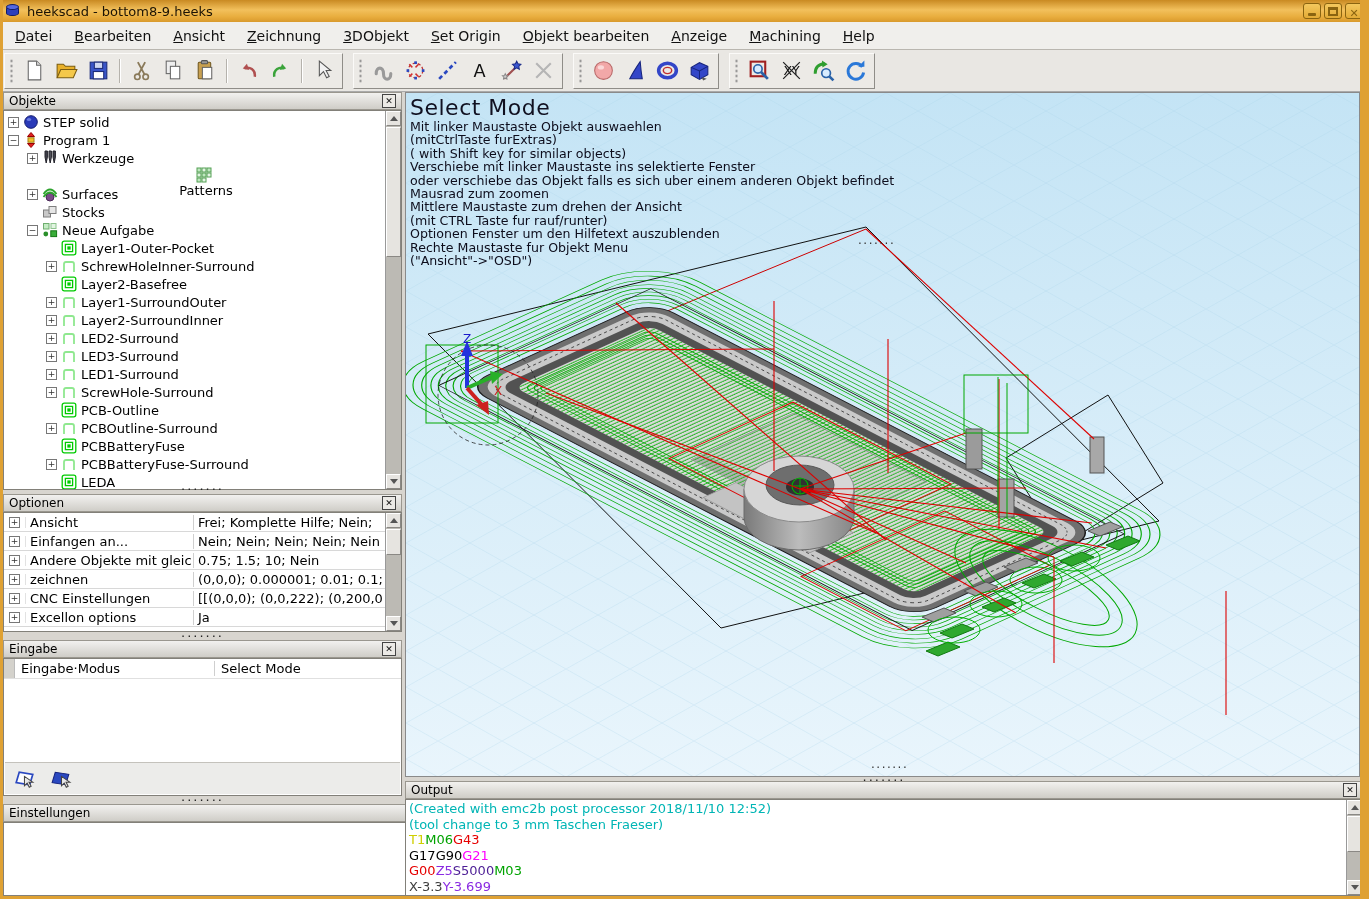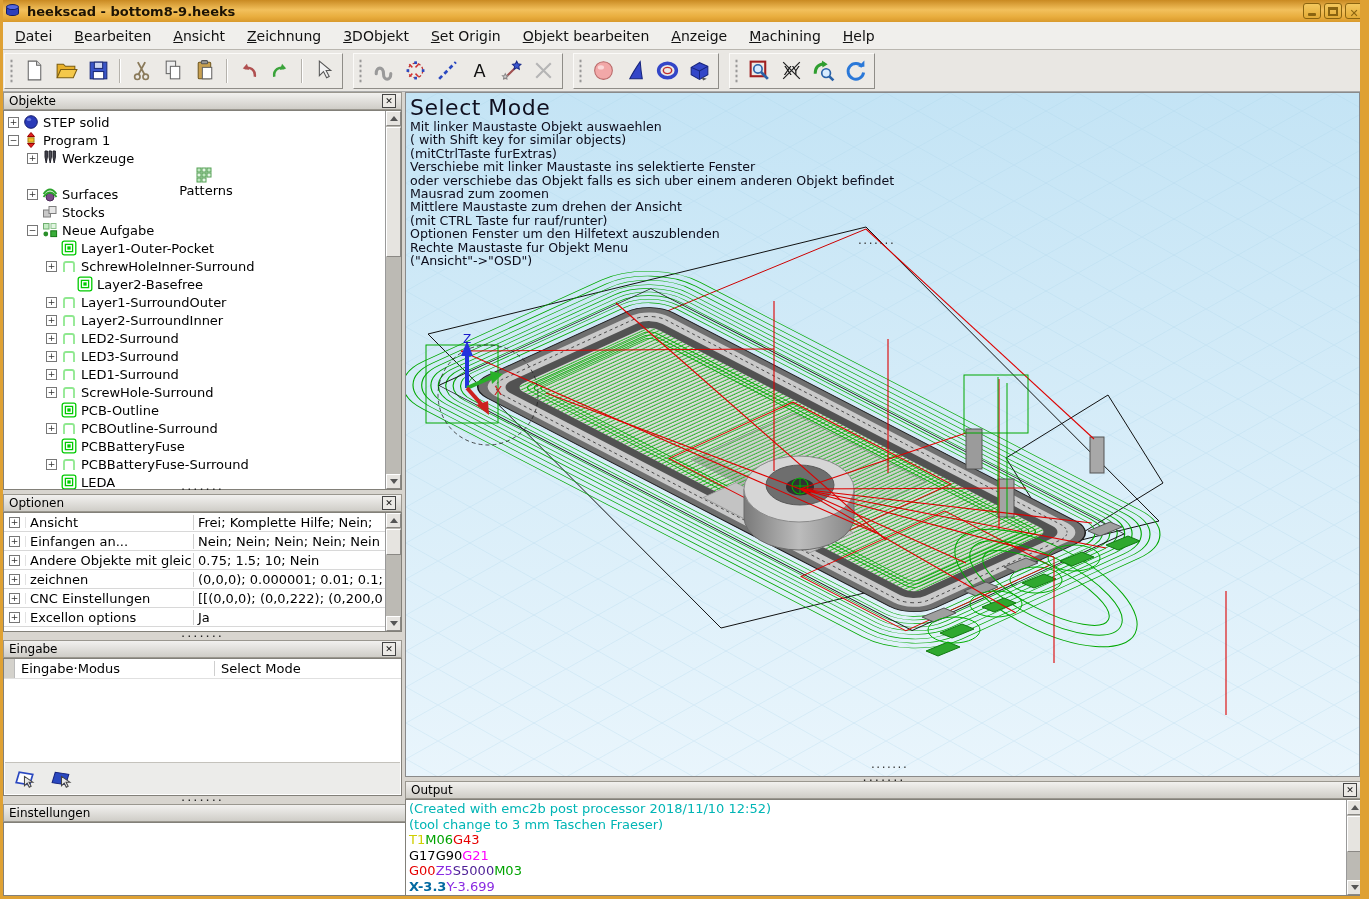--- a/index.html
+++ b/index.html
@@ -7,21 +7,21 @@
   #app{position:relative;width:1369px;height:899px;background:#d8d5cf;overflow:hidden;
        font-family:"DejaVu Sans",sans-serif;border-left:3px solid #dfa133;border-right:9px solid #dfa133;
        border-bottom:3px solid #dfa133;}
   
   .titlebar{position:absolute;left:-3px;top:0;width:1369px;height:22px;
     background:linear-gradient(#c98a22,#f2c05c 45%,#e9ae3f 75%,#d99a2c);
     display:flex;align-items:center;padding:0 6px;gap:6px;}
   .appicon{width:15px;height:14px;position:relative;}
   .appicon .cyl{position:absolute;left:0;top:2px;width:13px;height:10px;background:#2d3fbb;border:1px solid #101c66;border-radius:6px/3px;}
   .appicon .cyltop{position:absolute;left:0;top:0;width:13px;height:6px;background:#5468e0;border:1px solid #101c66;border-radius:50%;}
-  .titletext{font-size:13px;font-weight:bold;color:#1c1304;flex:1;}
+  .titletext{font-size:13px;font-weight:normal;color:#1c1304;flex:1;}
   .wcontrols{display:flex;gap:3px;}
   .wbtn{width:18px;height:16px;border:1px solid #8a6410;border-radius:3px;
     background:linear-gradient(#f4c85e,#e3ab36);display:flex;align-items:center;justify-content:center;}
   .wbtn.minimize .wglyph{width:8px;height:3px;background:#8a6410;margin-top:7px;border-radius:1px;}
   .wbtn.maximize .wglyph{width:10px;height:9px;border:2px solid #8a6410;border-top-width:3px;}
   .wbtn.close .wglyph::before{content:"✕";font-size:11px;font-weight:bold;color:#8a6410;line-height:1;}
   
   .menubar{position:absolute;left:-3px;top:22px;width:1369px;height:28px;background:#f0efec;
     border-bottom:1px solid #b9b6af;display:flex;align-items:center;padding:0 4px;}
   .menu-item{font-size:14px;color:#111;padding:3px 11px;}
@@ -374,21 +374,21 @@
               </svg></span>
             <span>Layer1-Outer-Pocket</span>
           </div>
           <div class="tree-row" style="padding-left: 42px;">
             <span class="exp">+</span>
             <span class="ticon"><svg viewBox="0 0 16 16">
                 <path d="M3 14V6q0-2 2-2h6q2 0 2 2v8" fill="none" stroke="#8fe88f" stroke-width="1.8"></path>
               </svg></span>
             <span>SchrewHoleInner-Surround</span>
           </div>
-          <div class="tree-row" style="padding-left: 58px;">
+          <div class="tree-row" style="padding-left: 42px;">
             <span class="exp-spacer"></span>
             <span class="ticon"><svg viewBox="0 0 16 16">
                 <g fill="none" stroke="#00ca00" stroke-width="1.3">
                   <rect x="1.2" y="1.2" width="13.6" height="13.6" rx="2"></rect>
                   <rect x="4.4" y="4.4" width="7.2" height="7.2"></rect>
                   <rect x="7" y="7" width="2" height="2" fill="#00ca00"></rect>
                 </g>
               </svg></span>
             <span>Layer2-Basefree</span>
           </div>
@@ -732,22 +732,22 @@
         <polygon points="70,312 82,308 83,322" fill="#cc2020"></polygon>
         <text x="88" y="302" font-size="12" fill="#cc2020">X</text>
       </g>
     </svg>
 
     
     <div id="help">
       <div class="htitle">Select Mode</div>
       <div id="helplines">
           <div class="hline">Mit linker Maustaste Objekt auswaehlen</div>
+          <div class="hline">(mitCtrlTaste furExtras)</div>
           <div class="hline">( with Shift key for similar objects)</div>
-          <div class="hline">(mitCtrlTaste furExtras)</div>
           <div class="hline">Verschiebe mit linker Maustaste ins selektierte Fenster</div>
           <div class="hline">oder verschiebe das Objekt falls es sich uber einem anderen Objekt befindet</div>
           <div class="hline">Mausrad zum zoomen</div>
           <div class="hline">Mittlere Maustaste zum drehen der Ansicht</div>
           <div class="hline">(mit CTRL Taste fur rauf/runter)</div>
           <div class="hline">Optionen Fenster um den Hilfetext auszublenden</div>
           <div class="hline">Rechte Maustaste fur Objekt Menu</div>
           <div class="hline">("Ansicht"-&gt;"OSD")</div>
         </div>
     </div>
@@ -762,21 +762,21 @@
       <span class="ptitle">Output</span>
       <span class="pclose"></span>
     </div>
     <div class="pbody">
       <div id="output-body" style="position:absolute;inset:0 16px 0 0;overflow:hidden;">
           <div class="oline"><span style="color: rgb(0, 181, 181);">(Created with emc2b post processor 2018/11/10 12:52)</span></div>
           <div class="oline"><span style="color: rgb(0, 181, 181);">(tool change to 3 mm Taschen Fraeser)</span></div>
           <div class="oline"><span style="color: rgb(207, 207, 0);">T1</span><span style="color: rgb(0, 163, 0);">M06</span><span style="color: rgb(230, 0, 0);">G43</span></div>
           <div class="oline"><span style="color: rgb(0, 0, 0);">G17</span><span style="color: rgb(0, 0, 0);">G90</span><span style="color: rgb(255, 0, 255);">G21</span></div>
           <div class="oline"><span style="color: rgb(230, 0, 0);">G00</span><span style="color: rgb(138, 43, 226);">Z5</span><span style="color: #4c1d95;">S5000</span><span style="color: rgb(0, 163, 0);">M03</span></div>
-          <div class="oline"><span style="color: #0369a1; font-weight: bold;">X-3.3</span><span style="color: rgb(138, 43, 226);">Y-3.699</span></div>
+          <div class="oline"><span style="color: #404040;">X-3.3</span><span style="color: rgb(138, 43, 226);">Y-3.699</span></div>
         </div>
       <div class="vscroll">
         <div class="sarrow up"></div>
         <div class="sthumb" style="top:16px;height:36px;"></div>
         <div class="sarrow down"></div>
       </div>
     </div>
   </div>
 
 </div>

